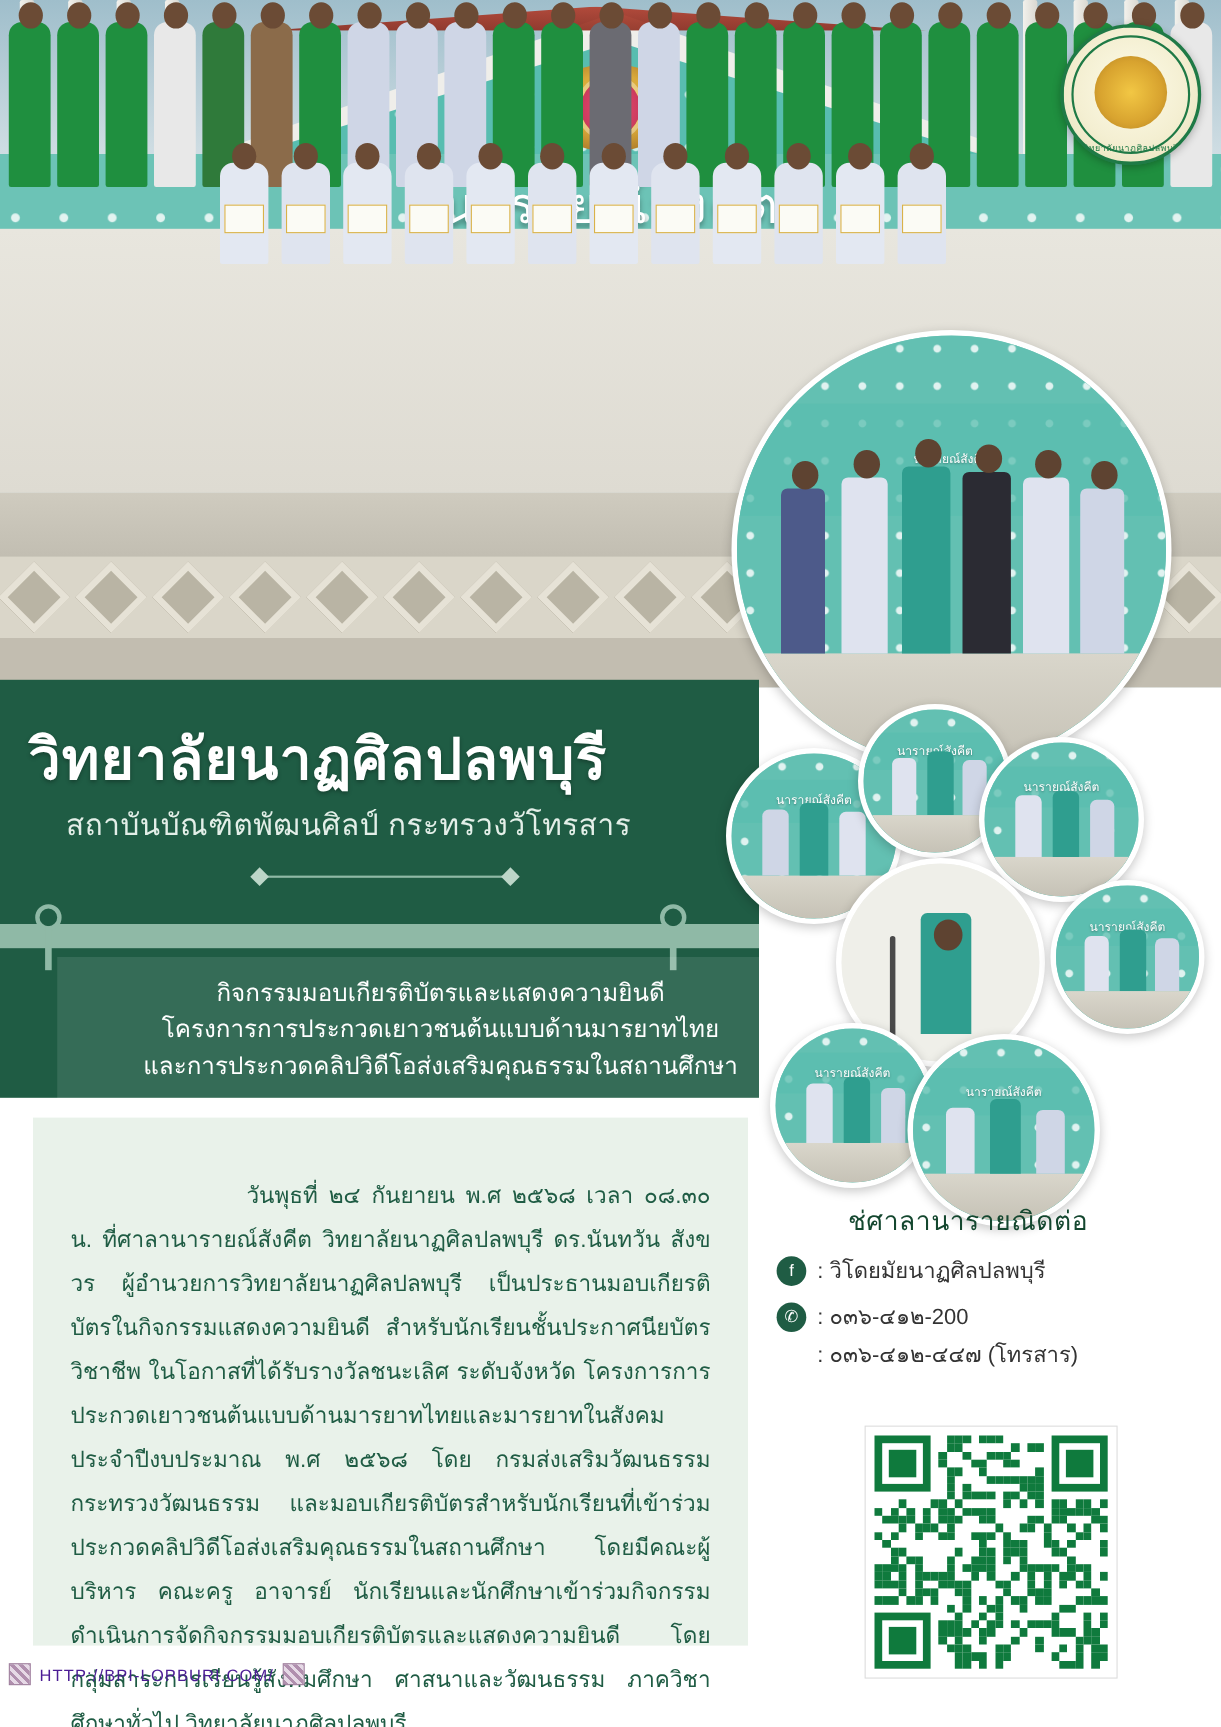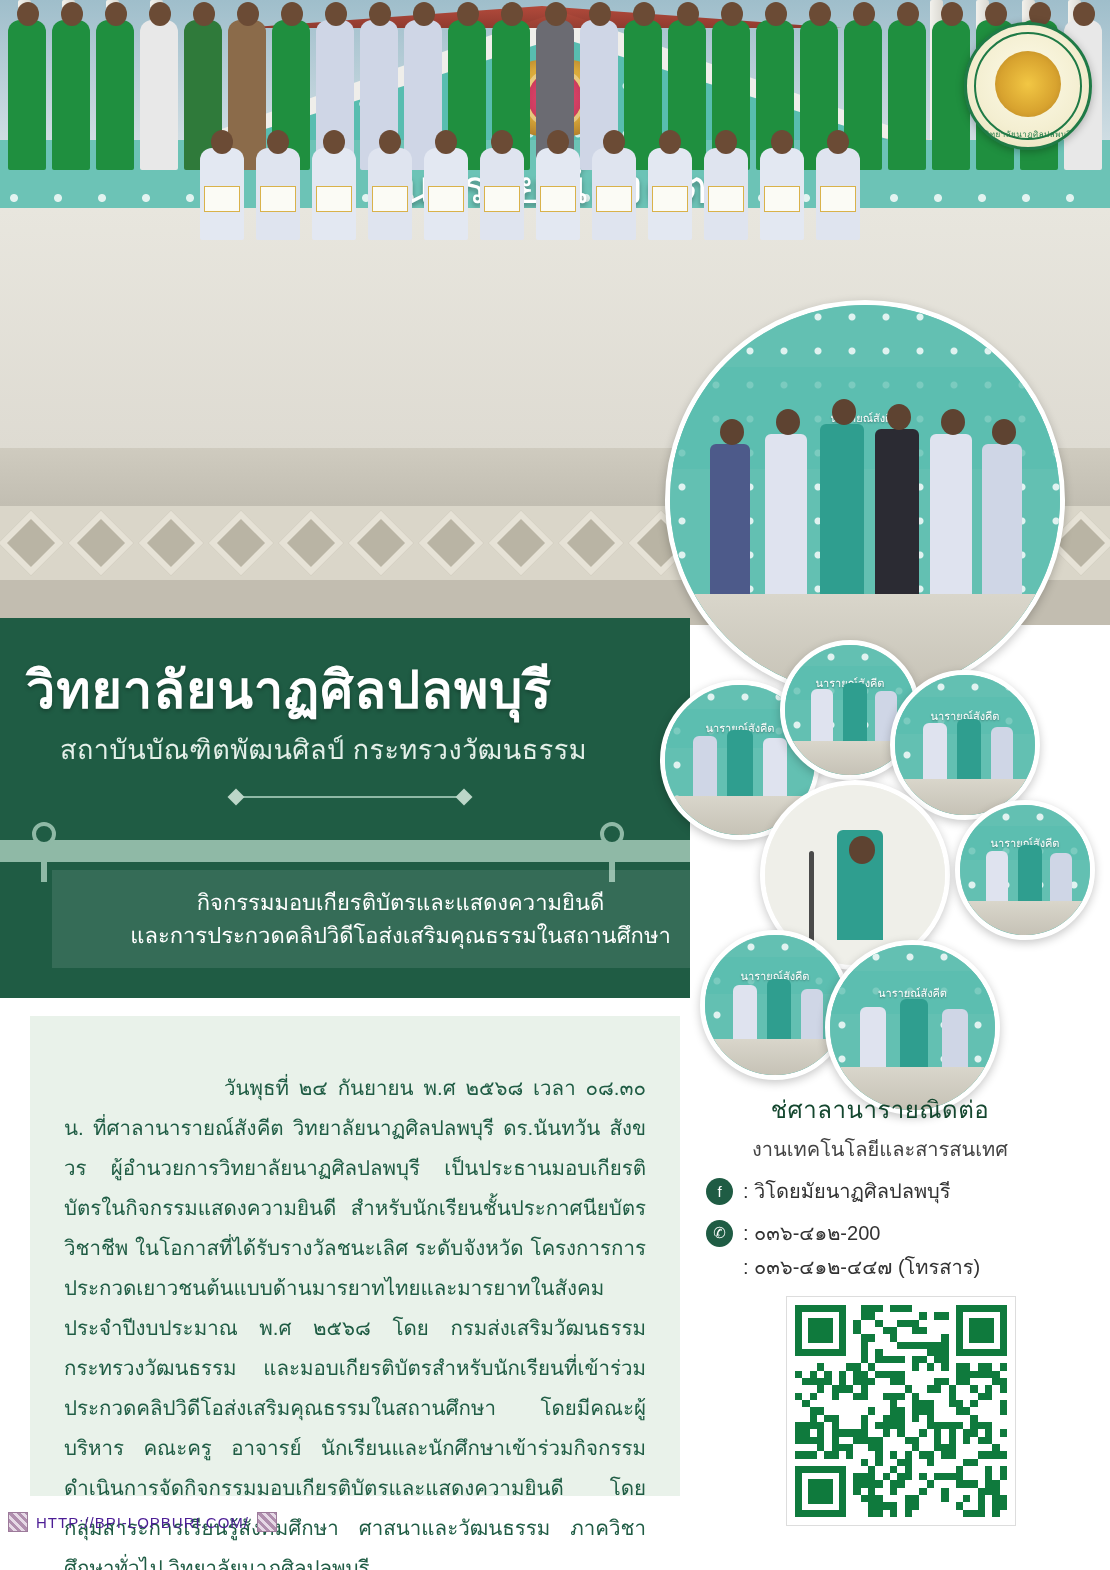--- a/index.html
+++ b/index.html
@@ -422,40 +422,41 @@
   <div class="ring"></div>
   <div class="gan"></div>
   <div class="cap">วิทยาลัยนาฏศิลปลพบุรี</div>
 </div>
 
 <div class="left-bottom-bg"></div>
 <div class="right-bottom"></div>
 
 <div class="title-panel">
   <div class="title-main">วิทยาลัยนาฏศิลปลพบุรี</div>
-  <div class="title-sub">สถาบันบัณฑิตพัฒนศิลป์ กระทรวงวัฒนธรรม</div>
+  <div class="title-sub">สถาบันบัณฑิตพัฒนศิลป์ กระทรวงวัโทรสาร</div>
 
   <div class="divider">
     <div class="line"></div>
     <div class="dmd" style="left:0"></div>
     <div class="dmd" style="left:228px"></div>
   </div>
 
   <div class="band-light"></div>
   <div class="pin" style="left:32px; top:204px;">
     <div class="ball"></div>
       <div class="stem"></div>
   </div>
   <div class="pin" style="left:600px; top:204px;">
     <div class="ball"></div>
       <div class="stem"></div>
   </div>
 
   <div class="desc-box">
     <div>กิจกรรมมอบเกียรติบัตรและแสดงความยินดี</div>
+    <div>โครงการการประกวดเยาวชนต้นแบบด้านมารยาทไทย</div>
     <div>และการประกวดคลิปวิดีโอส่งเสริมคุณธรรมในสถานศึกษา</div>
   </div>
 </div>
 
 <div class="collage">
 
   <div class="circ" style="left:25px; top:0px; width:400px; height:400px;">
     <div class="bg"></div>
     <div class="banner">นารายณ์สังคีต</div>
     <div class="floorw"></div>
@@ -539,21 +540,20 @@
 <div class="article">
   <p>วันพุธที่ ๒๔ กันยายน พ.ศ ๒๕๖๘ เวลา ๐๘.๓๐ น. ที่ศาลานารายณ์สังคีต วิทยาลัยนาฏศิลปลพบุรี ดร.นันทวัน สังขวร ผู้อำนวยการวิทยาลัยนาฏศิลปลพบุรี เป็นประธานมอบเกียรติบัตรในกิจกรรมแสดงความยินดี สำหรับนักเรียนชั้นประกาศนียบัตรวิชาชีพ ในโอกาสที่ได้รับรางวัลชนะเลิศ ระดับจังหวัด โครงการการประกวดเยาวชนต้นแบบด้านมารยาทไทยและมารยาทในสังคม ประจำปีงบประมาณ พ.ศ ๒๕๖๘ โดย กรมส่งเสริมวัฒนธรรม กระทรวงวัฒนธรรม และมอบเกียรติบัตรสำหรับนักเรียนที่เข้าร่วมประกวดคลิปวิดีโอส่งเสริมคุณธรรมในสถานศึกษา โดยมีคณะผู้บริหาร คณะครู อาจารย์ นักเรียนและนักศึกษาเข้าร่วมกิจกรรม ดำเนินการจัดกิจกรรมมอบเกียรติบัตรและแสดงความยินดี โดย กลุ่มสาระการเรียนรู้สังคมศึกษา ศาสนาและวัฒนธรรม ภาควิชาศึกษาทั่วไป วิทยาลัยนาฏศิลปลพบุรี</p>
 </div>
 
 <div class="footer-url">
   <span class="orn"></span><span>HTTP://BPI-LOPBURI.COM/</span><span class="orn"></span>
 </div>
 
 <div class="contact">
   <div class="contact-title">ช่ศาลานารายณิดต่อ</div>
-  <div class="contact-line">งานเทคโนโลยีและสารสนเทศ</div>
 
   <div class="contact-row">
     <span class="ic">f</span>
     <span>: วิโดยมัยนาฏศิลปลพบุรี</span>
   </div>
 
   <div class="contact-row">
     <span class="ic">✆</span>
     <span>: ๐๓๖-๔๑๒-200</span>
   </div>

